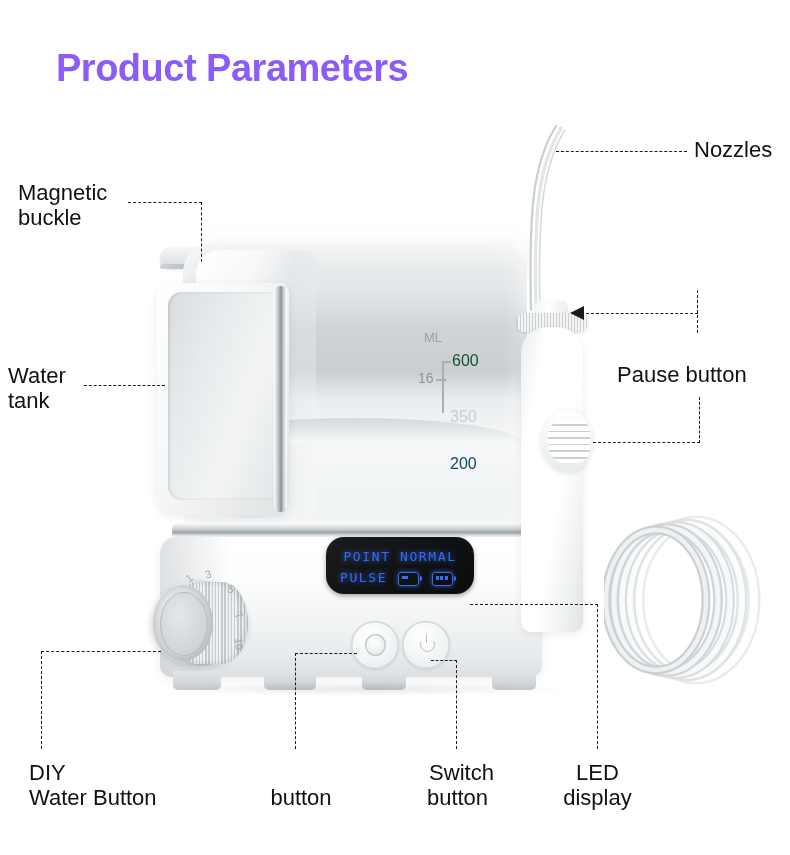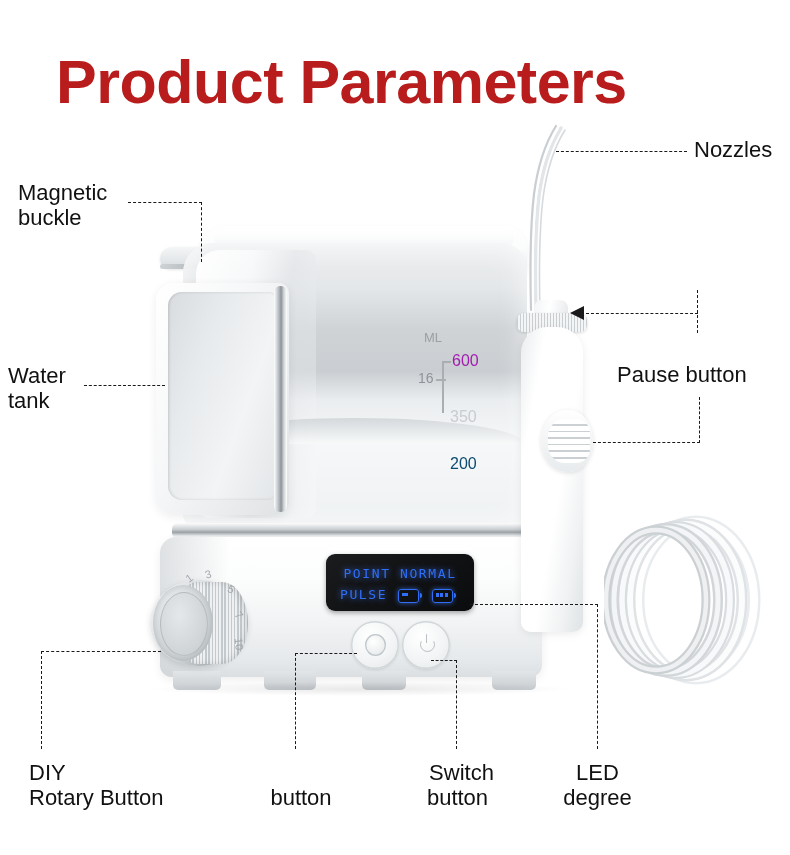--- a/index.html
+++ b/index.html
@@ -12,23 +12,23 @@
     width:790px;
     height:855px;
     background:#ffffff;
     overflow:hidden;
   }
 
   
   #title{
     position:absolute;
     left:56px; top:47px;
-    font-size:61px;
+    font-size:38px;
     font-weight:bold;
-    color:#b91c1c;
+    color:#8b5cf6;
     letter-spacing:-0.5px;
     white-space:nowrap;
   }
 
   
   .label{
     position:absolute;
     font-size:22px;
     color:#111111;
     line-height:1.14;
@@ -235,23 +235,23 @@
   .dial-num{
     position:absolute;
     font-size:11px;
     color:#a3a9ad;
     font-family:"Liberation Sans",sans-serif;
   }
 
   
   .led{
     position:absolute;
-    left:326px; top:554px;
+    left:326px; top:537px;
     width:148px; height:57px;
-    border-radius:9px;
+    border-radius:18px;
     background:linear-gradient(145deg,#1b1c1e 0%,#121314 45%,#0b0c0d 100%);
     box-shadow:0 2px 5px rgba(0,0,0,.35);
     overflow:hidden;
   }
   .led-row{
     position:absolute;
     left:0; width:148px;
     text-align:center;
     color:#2f6ef5;
     font-family:"DejaVu Sans Mono", monospace;
@@ -403,21 +403,21 @@
     <div class="tank-gloss"></div>
     <div class="water-surface"></div>
 
     <div class="tank-window"></div>
     <div class="tank-window-inner"></div>
     <div class="tank-window-chrome"></div>
 
     <div class="scale" style="left:424px; top:330px; font-size:13px;">ML</div>
     <div class="scale-tick" style="left:442px; top:361px; width:9px; height:1.6px;"></div>
     <div class="scale-tick" style="left:442px; top:361px; width:1.6px; height:52px;"></div>
-    <div class="scale" style="left:452px; top:352px; font-size:16px; color:#a21caf;">600</div>
+    <div class="scale" style="left:452px; top:352px; font-size:16px; color:#14532d;">600</div>
     <div class="scale-tick" style="left:436px; top:379px; width:10px; height:1.6px;"></div>
     <div class="scale" style="left:418px; top:370px; font-size:14px; color:#8e9498;">16</div>
     <div class="scale" style="left:450px; top:408px; font-size:16px; color:#c8ccd0;">350</div>
     <div class="scale" style="left:450px; top:455px; font-size:16px; color:#0c4a6e;">200</div>
 
     <div class="base-top-chrome"></div>
     <div class="base-body"></div>
     <div class="base-shadow-left"></div>
 
     <div class="foot" style="left:173px; width:48px;"></div>
@@ -515,23 +515,23 @@
 
   <div class="label left" style="left:617px; top:362px;">Pause button</div>
 
   <div class="label left" style="left:18px; top:180px;">Magnetic</div>
   <div class="label left" style="left:18px; top:205px;">buckle</div>
 
   <div class="label left" style="left:8px; top:363px;">Water</div>
   <div class="label left" style="left:8px; top:388px;">tank</div>
 
   <div class="label left" style="left:29px; top:760px;">DIY</div>
-  <div class="label left" style="left:29px; top:785px;">Rotary Button</div>
+  <div class="label left" style="left:29px; top:785px;">Water Button</div>
 
   <div class="label center" style="left:206px; top:785px; width:190px;">button</div>
 
   <div class="label center" style="left:408px; top:760px; width:107px;">Switch</div>
   <div class="label center" style="left:404px; top:785px; width:107px;">button</div>
 
   <div class="label center" style="left:545px; top:760px; width:105px;">LED</div>
-  <div class="label center" style="left:545px; top:785px; width:105px;">degree</div>
+  <div class="label center" style="left:545px; top:785px; width:105px;">display</div>
 
 </div>
 
 </body></html>

